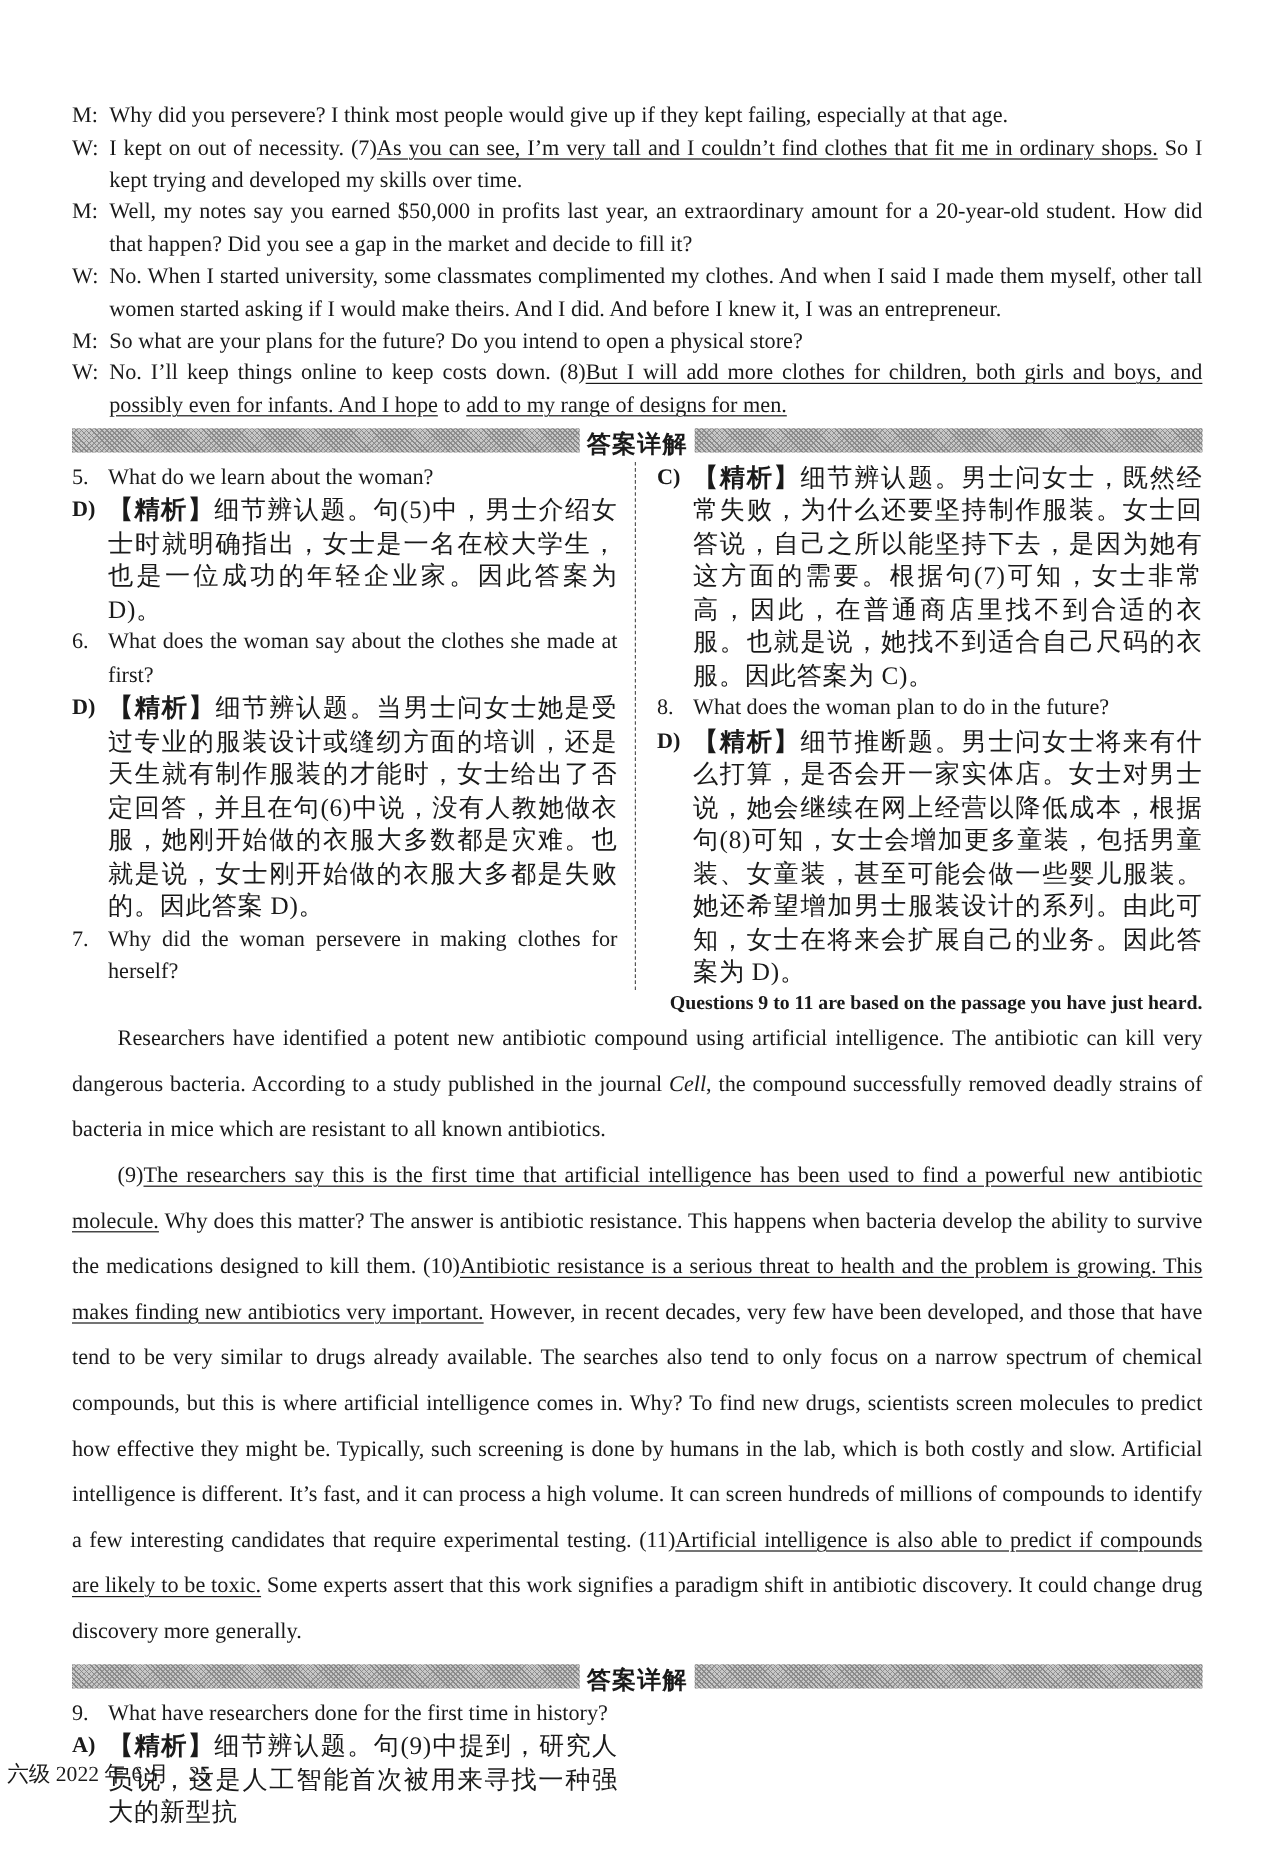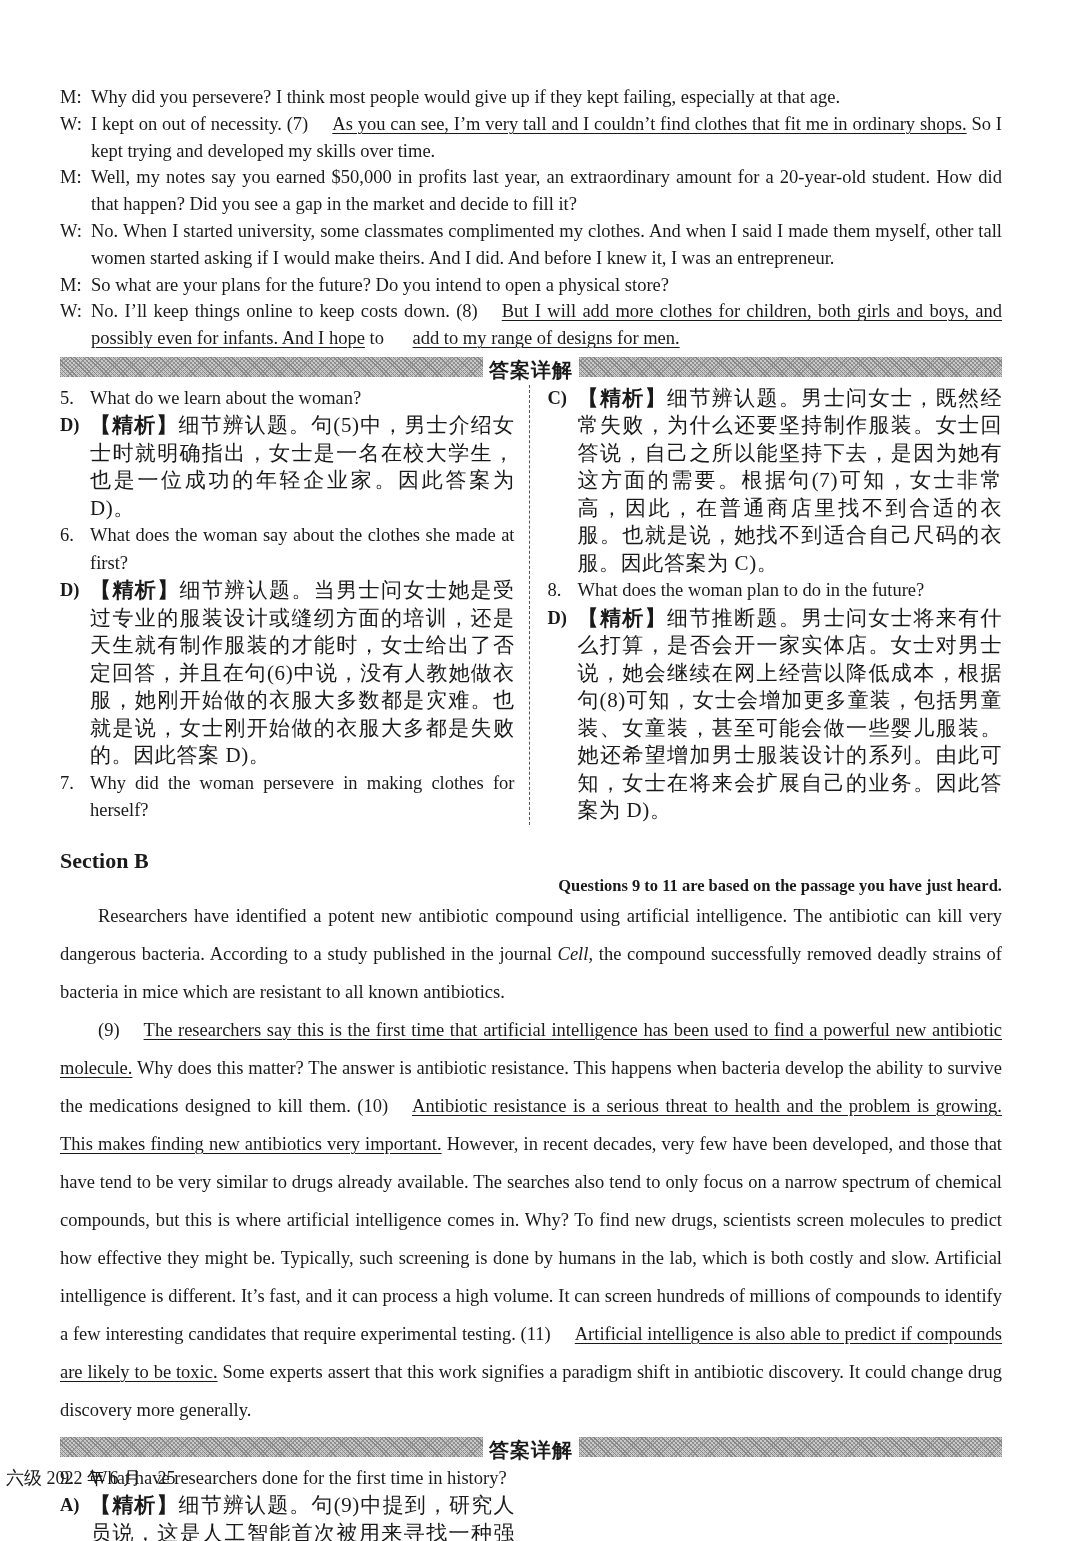--- a/index.html
+++ b/index.html
@@ -6,21 +6,21 @@
   body {
     width: 1068px; height: 1541px; position: relative; overflow: hidden;
     font-family: "Liberation Serif", "DejaVu Serif", serif;
     color: #1a1a1a; font-size: 18.5px;
   }
   .page { position: absolute; left: 60px; top: 84px; width: 942px; }
   .dlg { line-height: 26.8px; }
   .dlg .row { display: flex; }
   .dlg .sp { width: 31px; flex: none; }
   .dlg .tx { flex: 1; text-align: justify; text-align-last: left; }
-  u { text-decoration: underline; text-underline-offset: 3px; text-decoration-thickness: 1px; padding-left: 24px; }
+  u { text-decoration: underline; text-underline-offset: 3px; text-decoration-thickness: 1px; }
   .bar {
     display: flex; align-items: flex-start; height: 26px; margin: 5px 0 2px 0;
   }
   .bar .hatch {
     flex: 1; height: 20px;
     background-color: #c8c8c8;
     background-image:
       repeating-linear-gradient(45deg, #888 0 1px, transparent 1px 3px),
       repeating-linear-gradient(-45deg, #999 0 1px, transparent 1px 3px);
   }
@@ -117,21 +117,20 @@
           <div class="n">8.</div>
           <div class="t">What does the woman plan to do in the future?</div>
         </div>
         <div class="a">
           <div class="n">D)</div>
           <div class="t"><span class="tag">【精析】</span>细节推断题。男士问女士将来有什么打算，是否会开一家实体店。女士对男士说，她会继续在网上经营以降低成本，根据句(8)可知，女士会增加更多童装，包括男童装、女童装，甚至可能会做一些婴儿服装。她还希望增加男士服装设计的系列。由此可知，女士在将来会扩展自己的业务。因此答案为 D)。</div>
         </div>
       </div>
   </div>
 
-  <div class="section-title">Section B</div>
   <div class="directions">Questions 9 to 11 are based on the passage you have just heard.</div>
   <div id="passage">
       <div class="para"><span>Researchers have identified a potent new antibiotic compound using artificial intelligence. The antibiotic can kill very dangerous bacteria. According to a study published in the journal </span><i>Cell</i><span>, the compound successfully removed deadly strains of bacteria in mice which are resistant to all known antibiotics.</span></div>
       <div class="para"><span>(9)</span><u>The researchers say this is the first time that artificial intelligence has been used to find a powerful new antibiotic molecule.</u><span> Why does this matter? The answer is antibiotic resistance. This happens when bacteria develop the ability to survive the medications designed to kill them. (10)</span><u>Antibiotic resistance is a serious threat to health and the problem is growing. This makes finding new antibiotics very important.</u><span> However, in recent decades, very few have been developed, and those that have tend to be very similar to drugs already available. The searches also tend to only focus on a narrow spectrum of chemical compounds, but this is where artificial intelligence comes in. Why? To find new drugs, scientists screen molecules to predict how effective they might be. Typically, such screening is done by humans in the lab, which is both costly and slow. Artificial intelligence is different. It’s fast, and it can process a high volume. It can screen hundreds of millions of compounds to identify a few interesting candidates that require experimental testing. (11)</span><u>Artificial intelligence is also able to predict if compounds are likely to be toxic.</u><span> Some experts assert that this work signifies a paradigm shift in antibiotic discovery. It could change drug discovery more generally.</span></div>
     </div>
 
   <div class="bar" style="margin-top:8px">
     <div class="hatch"></div>
     <div class="label">答案详解</div>
     <div class="hatch"></div>

